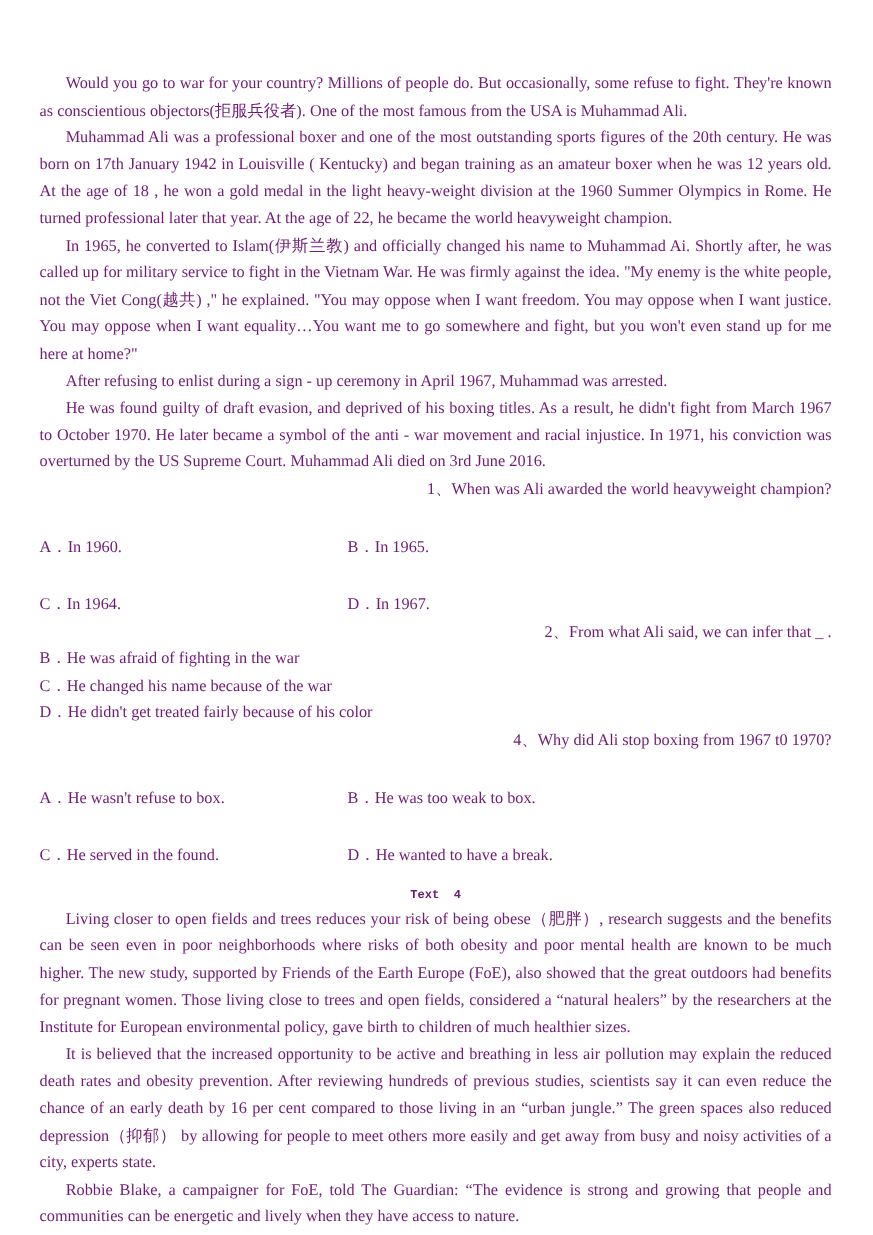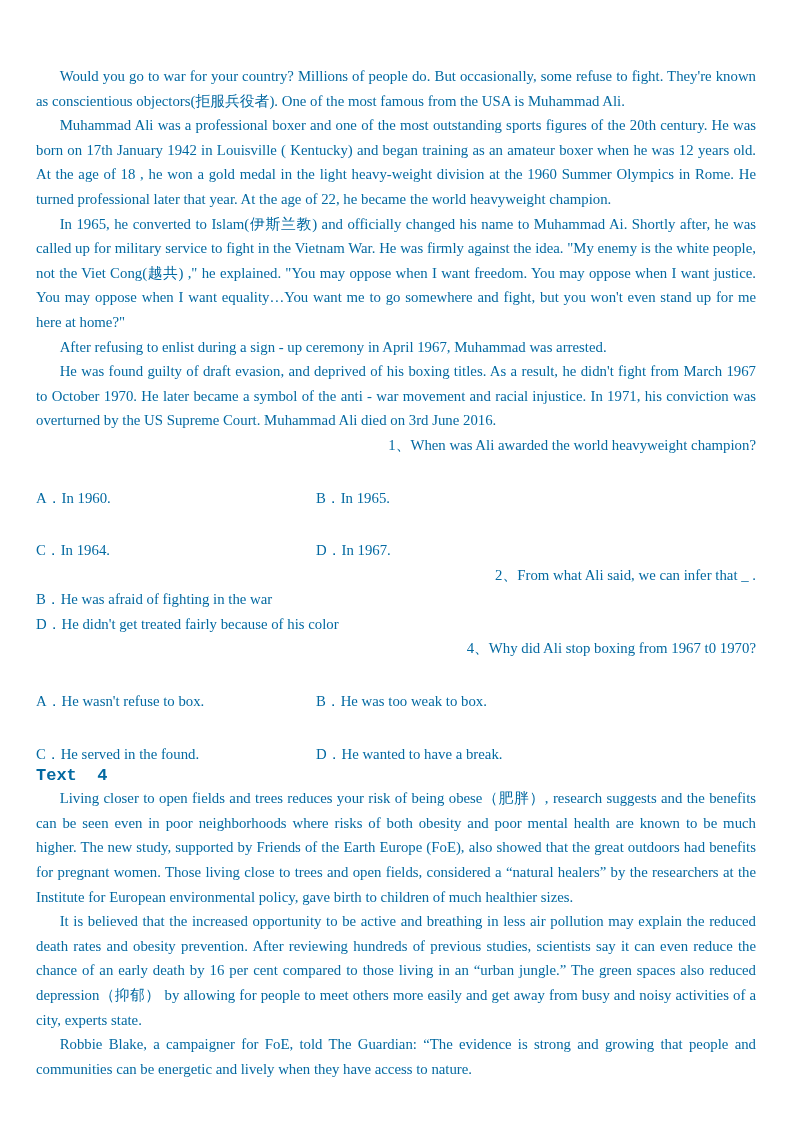--- a/index.html
+++ b/index.html
@@ -7,39 +7,41 @@
   .page {
     position: relative;
     width: 794px;
     height: 1123px;
     margin: 0 auto;
     background: #ffffff;
     padding: 64px 38px 0 36px;
     font-family: "Liberation Serif", "DejaVu Serif", serif;
     font-size: 14.8px;
     line-height: 24.6px;
-    color: #0369a1;
+    color: #701a75;
     overflow: hidden;
   }
   .para {
     text-align: justify;
     text-indent: 1.6em;
   }
   .stem { text-align: right; }
   .opt-row { display: flex; margin-top: 28px; }
   .opt-left { flex: 0 0 280px; width: 280px; }
   .opt { white-space: nowrap; }
   .opt-line { }
   .underline { }
   .text4-heading {
+    text-align: center;
     font-family: "Liberation Mono", "DejaVu Sans Mono", monospace;
     font-weight: 700;
-    font-size: 17px;
+    font-size: 11px;
     line-height: 20px;
     white-space: pre;
+    margin-top: 13px;
   }
 </style>
 </head>
 <body>
 
 <div class="page">
 
   <p class="para">Would you go to war for your country? Millions of people do. But occasionally, some refuse to fight. They're known as conscientious objectors(拒服兵役者).  One of the most famous from the USA is Muhammad Ali.</p>
 
   <p class="para">Muhammad Ali was a professional boxer and one of the most outstanding sports figures of the 20th century. He was born on 17th January 1942 in Louisville ( Kentucky) and began training as an amateur boxer when he was 12 years old. At the age of 18 , he won a gold medal in the light heavy-weight division at the 1960 Summer Olympics in Rome. He turned professional later that year. At the age of 22, he became the world heavyweight champion.</p>
@@ -58,20 +60,21 @@
     </div>
     <div class="opt-row">
       <span class="opt opt-left">C．In 1964.</span>
       <span class="opt">D．In 1967.</span>
     </div>
   </div>
 
   <div>
     <p class="stem">2、From what Ali said, we can infer that _ .</p>
     <p class="opt-line">B．He was afraid of fighting in the war</p>
+    <p class="opt-line">C．He changed his name because of the war</p>
     <p class="opt-line">D．He didn't get treated fairly because of his color</p>
   </div>
 
 
   <div>
     <p class="stem">4、Why did Ali stop boxing from 1967 t0 1970?</p>
     <div class="opt-row">
       <span class="opt opt-left">A．He wasn't refuse to box.</span>
       <span class="opt">B．He was too weak to box.</span>
     </div>

